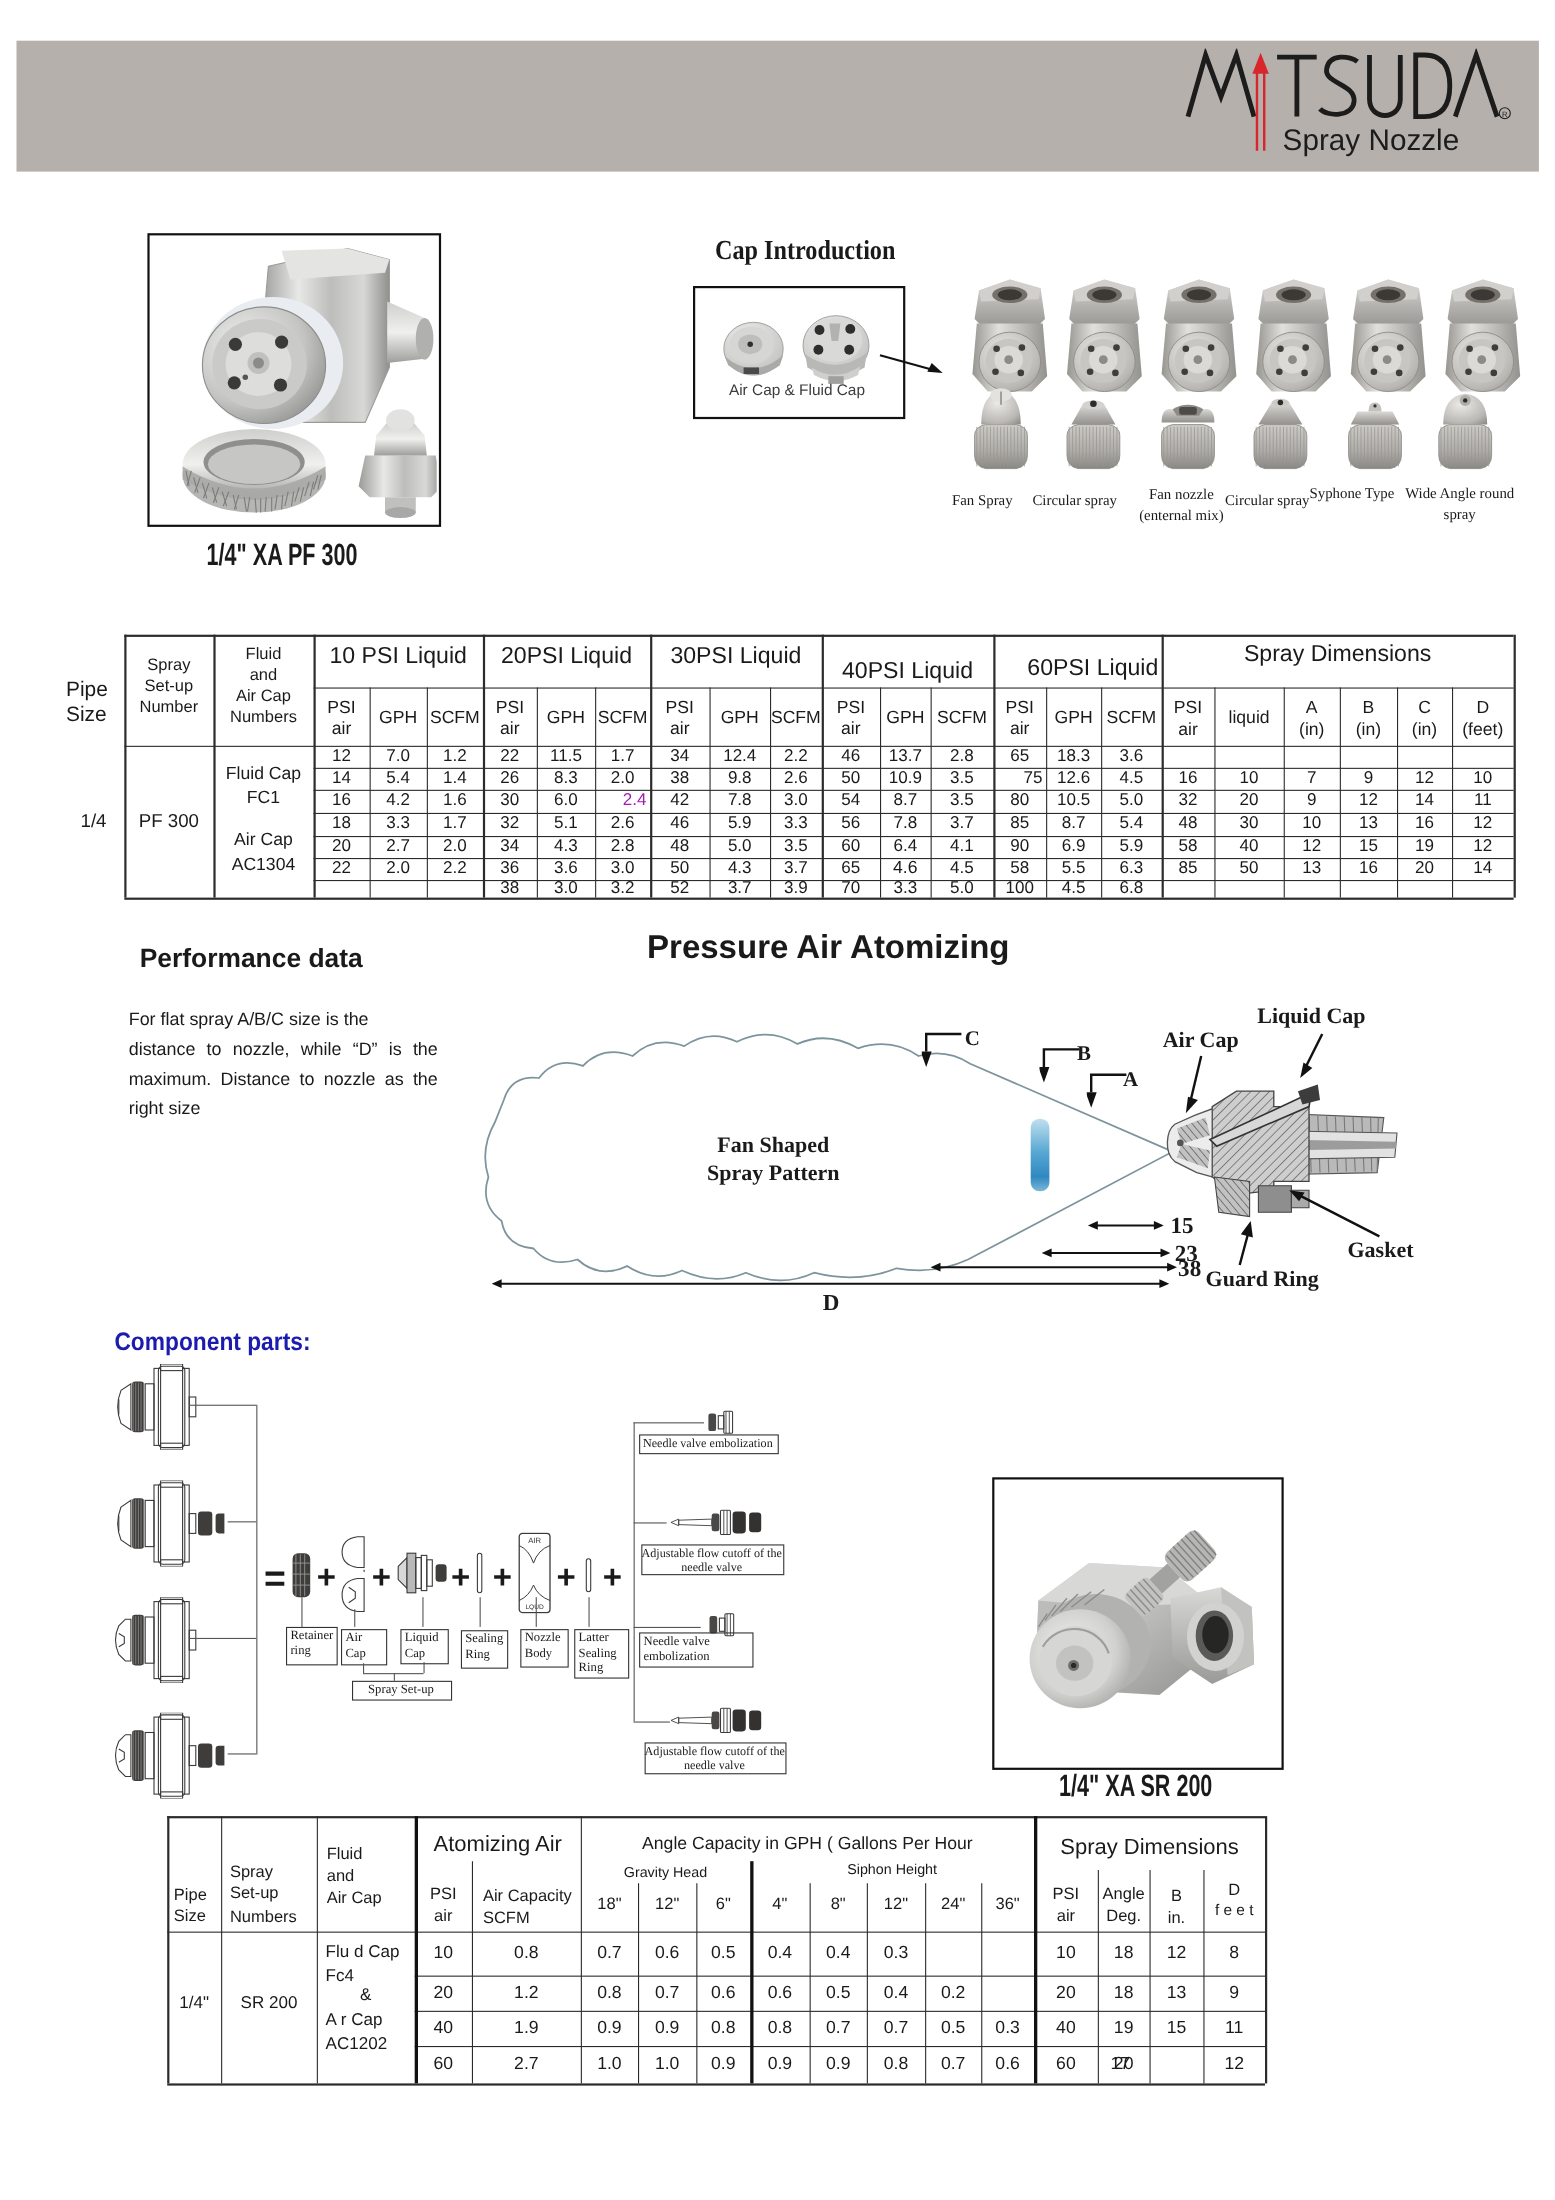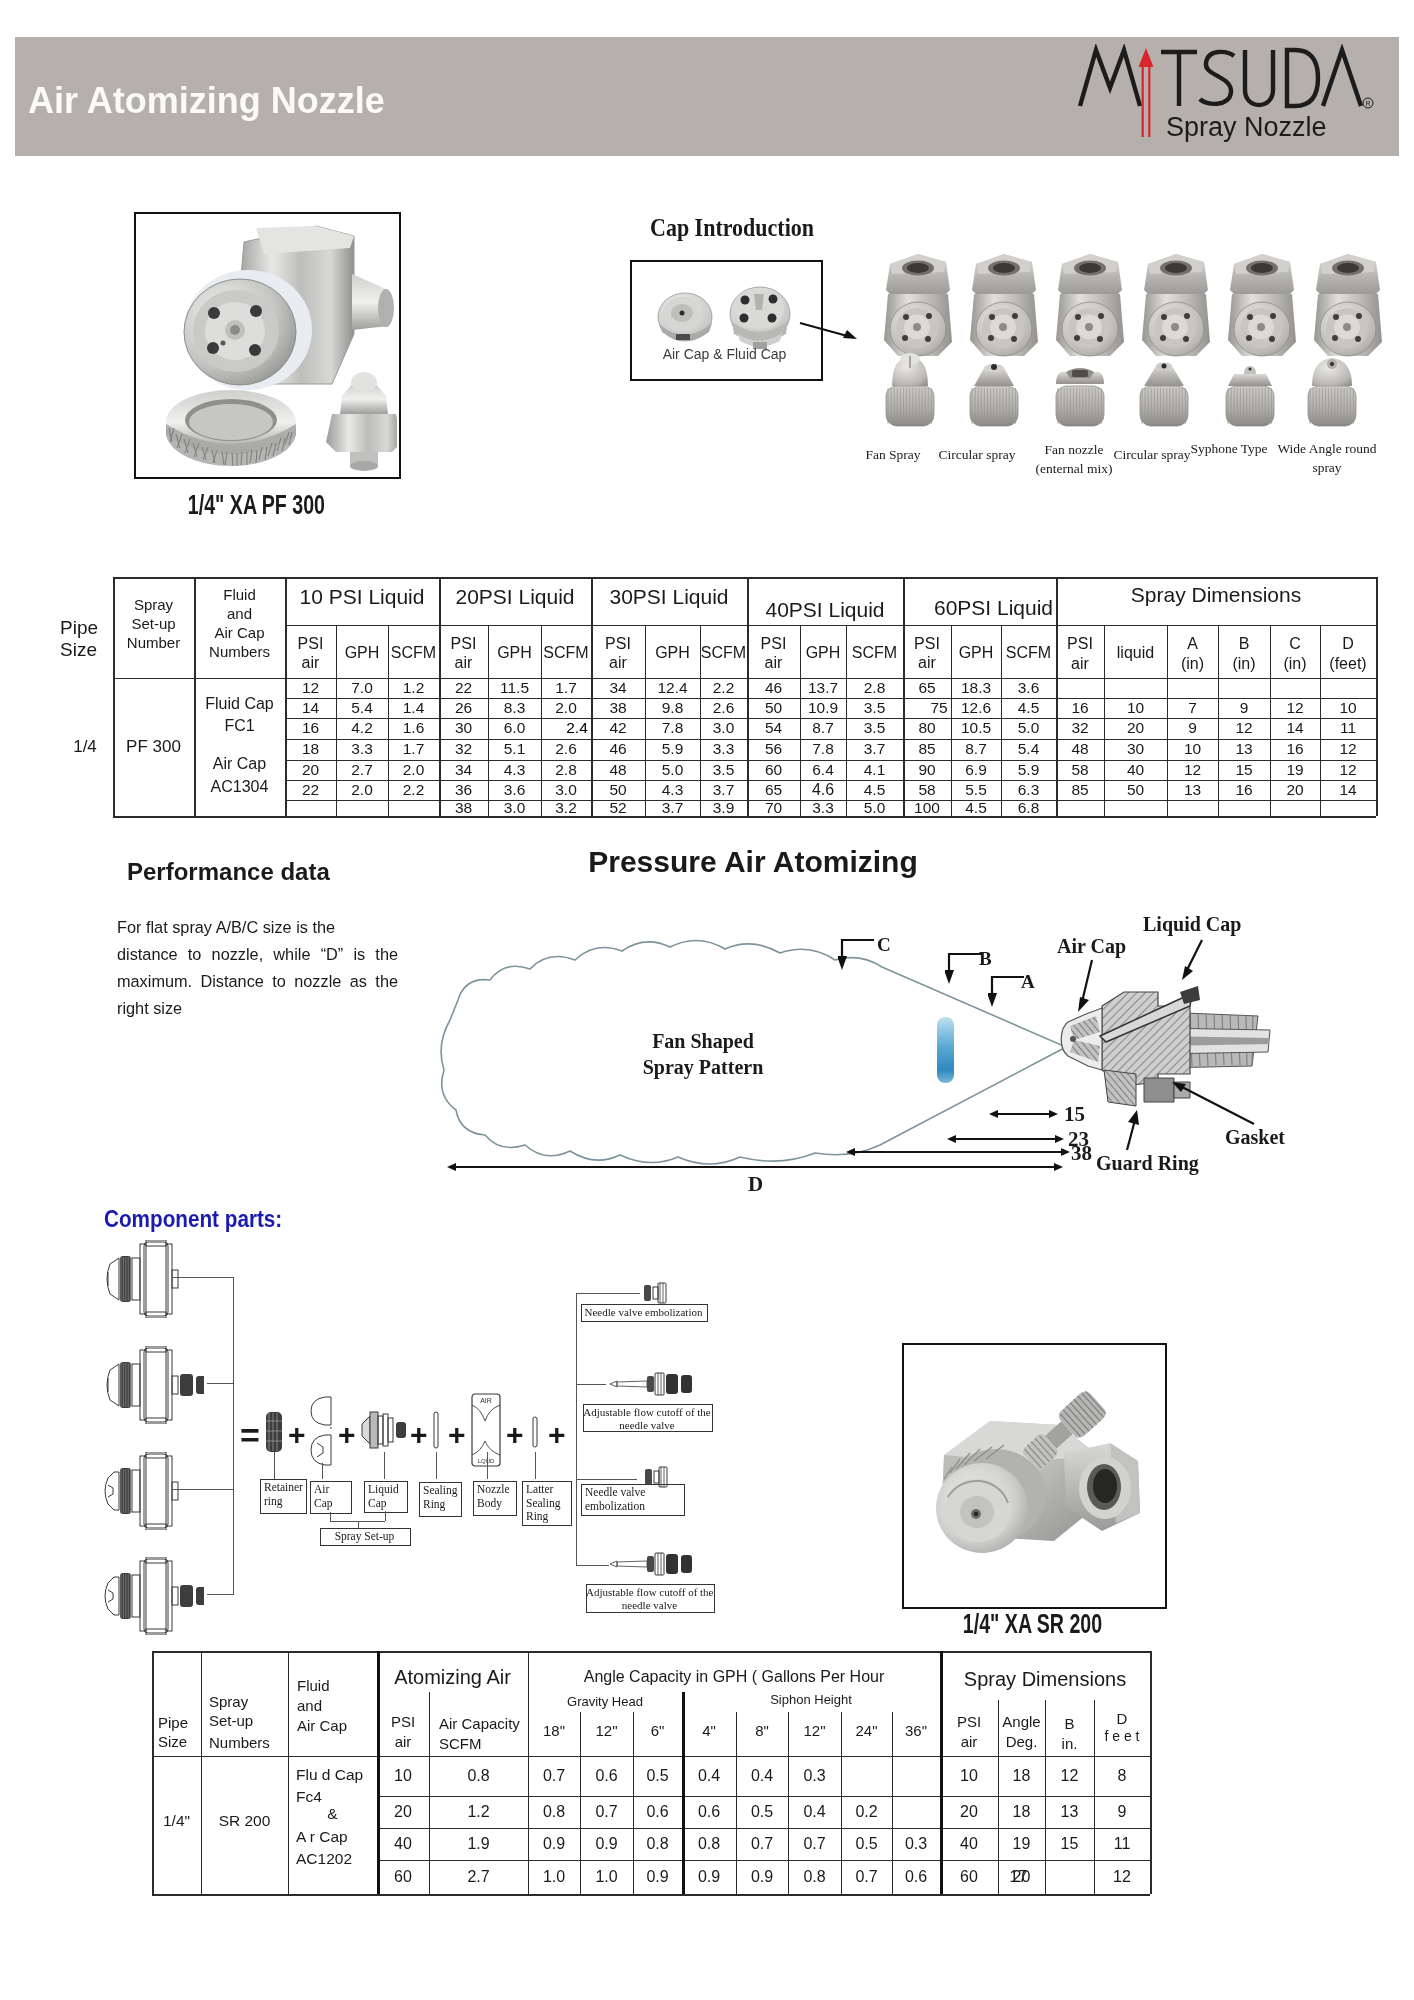--- a/index.html
+++ b/index.html
@@ -1,19 +1,18 @@
 <!DOCTYPE html>
 <html><head><meta charset="utf-8"><style>
 html,body{margin:0;padding:0;background:#fff;}
 #page{position:relative;width:1414px;height:2000px;background:#ffffff;overflow:hidden;font-family:"Liberation Sans",sans-serif;}
 .a{position:absolute;}
 </style></head><body>
 <div id="page">
 <div class="a" style="left:15px;top:37px;width:1384px;height:119px;background:#b5b0ac;"></div>
-<div class="a" style="left:28px;top:80px;font-size:36px;font-weight:700;font-family:'Liberation Sans',sans-serif;color:#fbfaf8;text-align:left;">Air Atomizing Nozzle</div>
 <svg class="a" style="left:1070px;top:44px;" width="310" height="100" viewBox="0 0 310 100">
 <g stroke="#1c1c1c" stroke-width="4.4" fill="none" stroke-linejoin="miter">
 <path d="M10 62 L26 6 L40 44 L54 6 L70 62"></path>
 </g>
 <g fill="none" stroke="#d8262c" stroke-width="2.2">
 <path d="M72.7 93 L72.7 20 M79.3 93 L79.3 20"></path>
 </g>
 <path d="M68.5 23 L76 4 L83.5 23 Z" fill="#d8262c"></path>
 <g stroke="#1c1c1c" stroke-width="4.4" fill="none">
 <path d="M91 8 L127 8 M109 8 L109 62"></path>
@@ -482,21 +481,21 @@
 <div class="a" style="left:1104px;top:699.0px;font-size:15.5px;font-weight:400;font-family:'Liberation Sans',sans-serif;color:#1a1a1a;width:63px;text-align:center;">10</div>
 <div class="a" style="left:1167px;top:699.0px;font-size:15.5px;font-weight:400;font-family:'Liberation Sans',sans-serif;color:#1a1a1a;width:51px;text-align:center;">7</div>
 <div class="a" style="left:1218px;top:699.0px;font-size:15.5px;font-weight:400;font-family:'Liberation Sans',sans-serif;color:#1a1a1a;width:52px;text-align:center;">9</div>
 <div class="a" style="left:1270px;top:699.0px;font-size:15.5px;font-weight:400;font-family:'Liberation Sans',sans-serif;color:#1a1a1a;width:50px;text-align:center;">12</div>
 <div class="a" style="left:1320px;top:699.0px;font-size:15.5px;font-weight:400;font-family:'Liberation Sans',sans-serif;color:#1a1a1a;width:56px;text-align:center;">10</div>
 <div class="a" style="left:285px;top:719.4px;font-size:15.5px;font-weight:400;font-family:'Liberation Sans',sans-serif;color:#1a1a1a;width:51px;text-align:center;">16</div>
 <div class="a" style="left:336px;top:719.4px;font-size:15.5px;font-weight:400;font-family:'Liberation Sans',sans-serif;color:#1a1a1a;width:52px;text-align:center;">4.2</div>
 <div class="a" style="left:388px;top:719.4px;font-size:15.5px;font-weight:400;font-family:'Liberation Sans',sans-serif;color:#1a1a1a;width:51px;text-align:center;">1.6</div>
 <div class="a" style="left:439px;top:719.4px;font-size:15.5px;font-weight:400;font-family:'Liberation Sans',sans-serif;color:#1a1a1a;width:49px;text-align:center;">30</div>
 <div class="a" style="left:488px;top:719.4px;font-size:15.5px;font-weight:400;font-family:'Liberation Sans',sans-serif;color:#1a1a1a;width:53px;text-align:center;">6.0</div>
-<div class="a" style="left:541px;top:719.4px;font-size:15.5px;font-weight:400;font-family:'Liberation Sans',sans-serif;color:#000000;width:72px;text-align:center;">2.4</div>
+<div class="a" style="left:541px;top:719.4px;font-size:15.5px;font-weight:400;font-family:'Liberation Sans',sans-serif;color:#a21caf;width:72px;text-align:center;">2.4</div>
 <div class="a" style="left:591px;top:719.4px;font-size:15.5px;font-weight:400;font-family:'Liberation Sans',sans-serif;color:#1a1a1a;width:54px;text-align:center;">42</div>
 <div class="a" style="left:645px;top:719.4px;font-size:15.5px;font-weight:400;font-family:'Liberation Sans',sans-serif;color:#1a1a1a;width:55px;text-align:center;">7.8</div>
 <div class="a" style="left:700px;top:719.4px;font-size:15.5px;font-weight:400;font-family:'Liberation Sans',sans-serif;color:#1a1a1a;width:47px;text-align:center;">3.0</div>
 <div class="a" style="left:747px;top:719.4px;font-size:15.5px;font-weight:400;font-family:'Liberation Sans',sans-serif;color:#1a1a1a;width:53px;text-align:center;">54</div>
 <div class="a" style="left:800px;top:719.4px;font-size:15.5px;font-weight:400;font-family:'Liberation Sans',sans-serif;color:#1a1a1a;width:46px;text-align:center;">8.7</div>
 <div class="a" style="left:846px;top:719.4px;font-size:15.5px;font-weight:400;font-family:'Liberation Sans',sans-serif;color:#1a1a1a;width:57px;text-align:center;">3.5</div>
 <div class="a" style="left:903px;top:719.4px;font-size:15.5px;font-weight:400;font-family:'Liberation Sans',sans-serif;color:#1a1a1a;width:48px;text-align:center;">80</div>
 <div class="a" style="left:951px;top:719.4px;font-size:15.5px;font-weight:400;font-family:'Liberation Sans',sans-serif;color:#1a1a1a;width:50px;text-align:center;">10.5</div>
 <div class="a" style="left:1001px;top:719.4px;font-size:15.5px;font-weight:400;font-family:'Liberation Sans',sans-serif;color:#1a1a1a;width:55px;text-align:center;">5.0</div>
 <div class="a" style="left:1056px;top:719.4px;font-size:15.5px;font-weight:400;font-family:'Liberation Sans',sans-serif;color:#1a1a1a;width:48px;text-align:center;">32</div>

